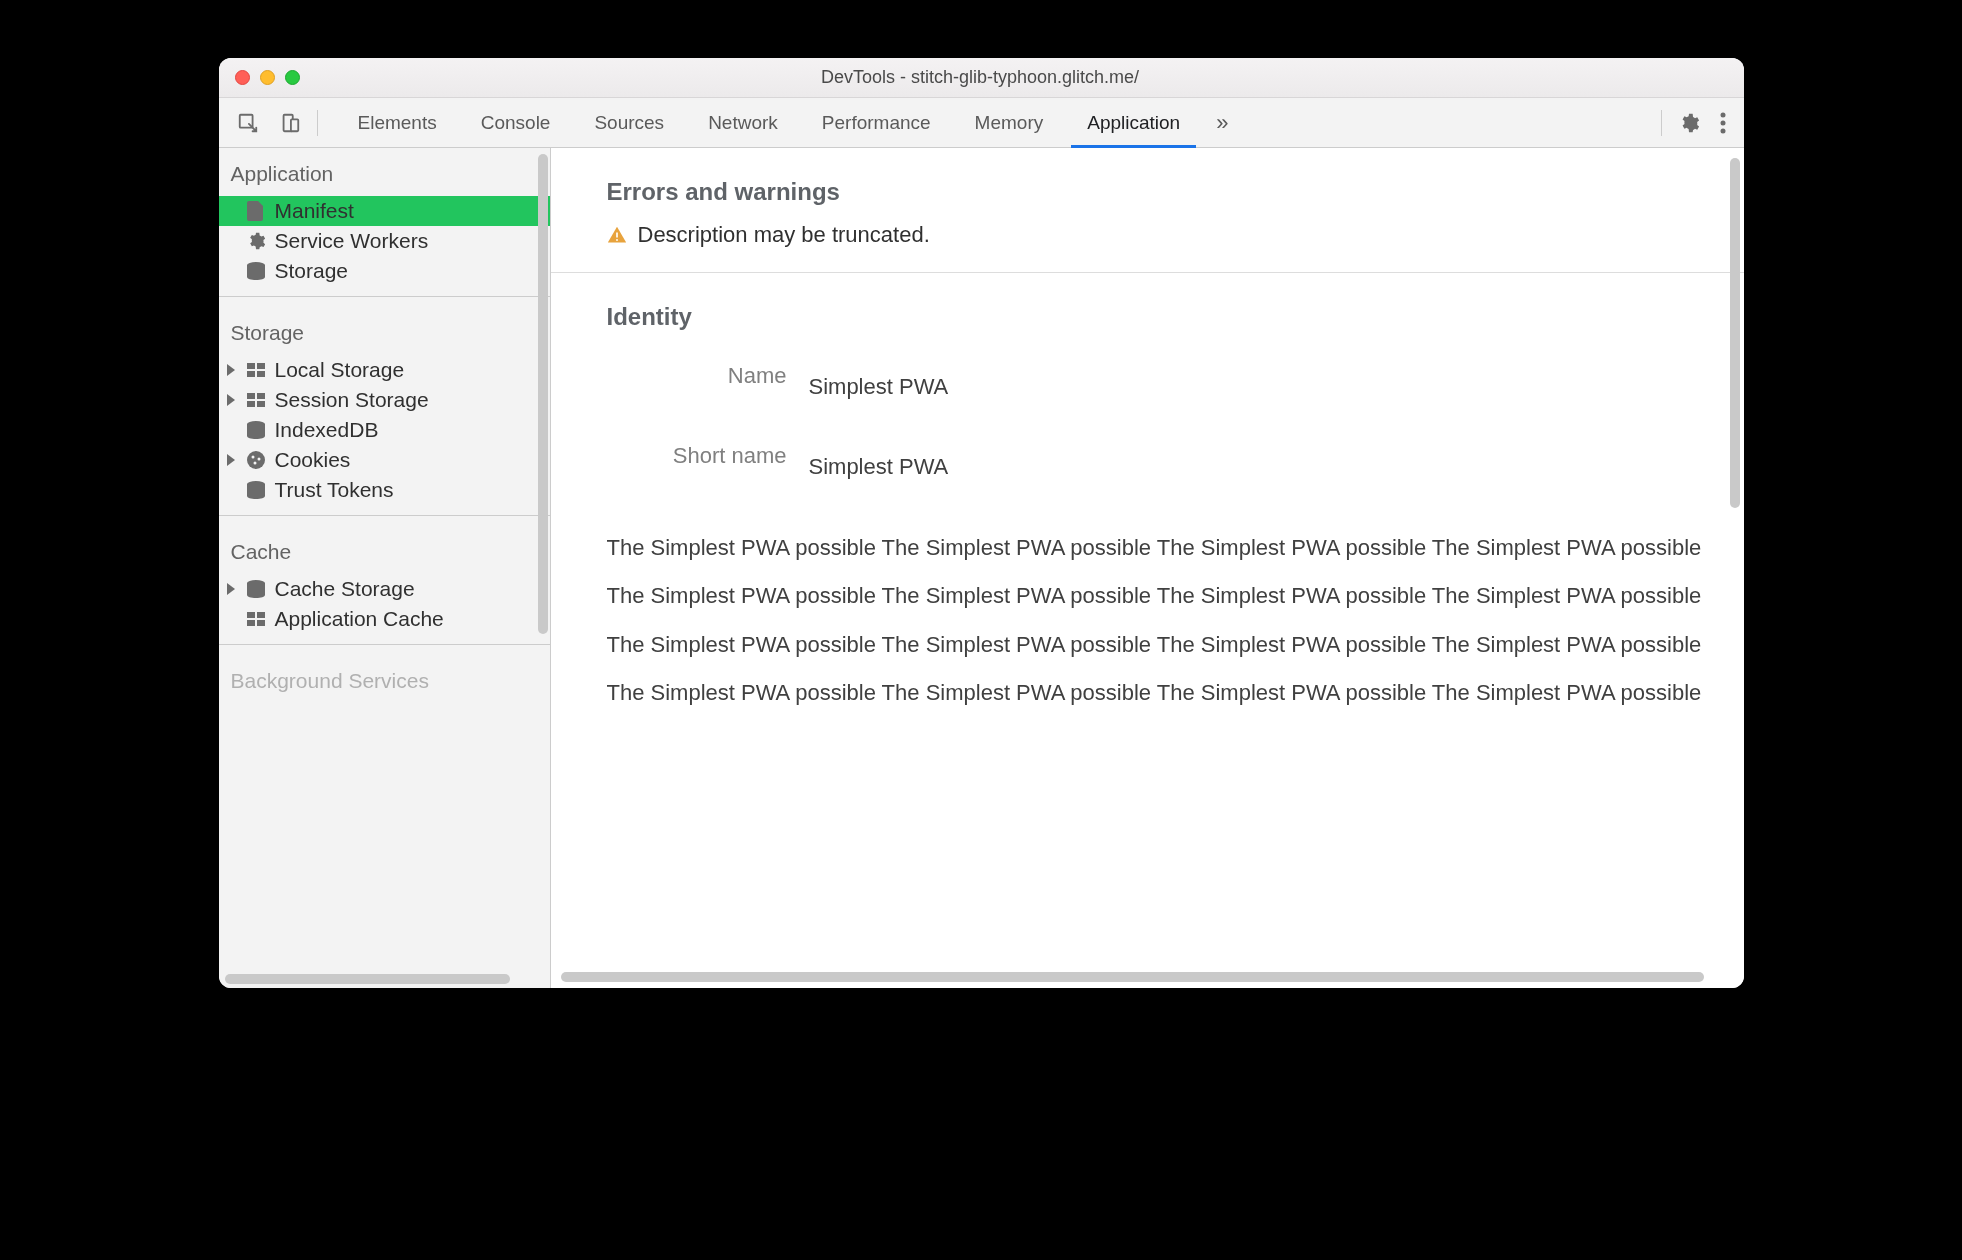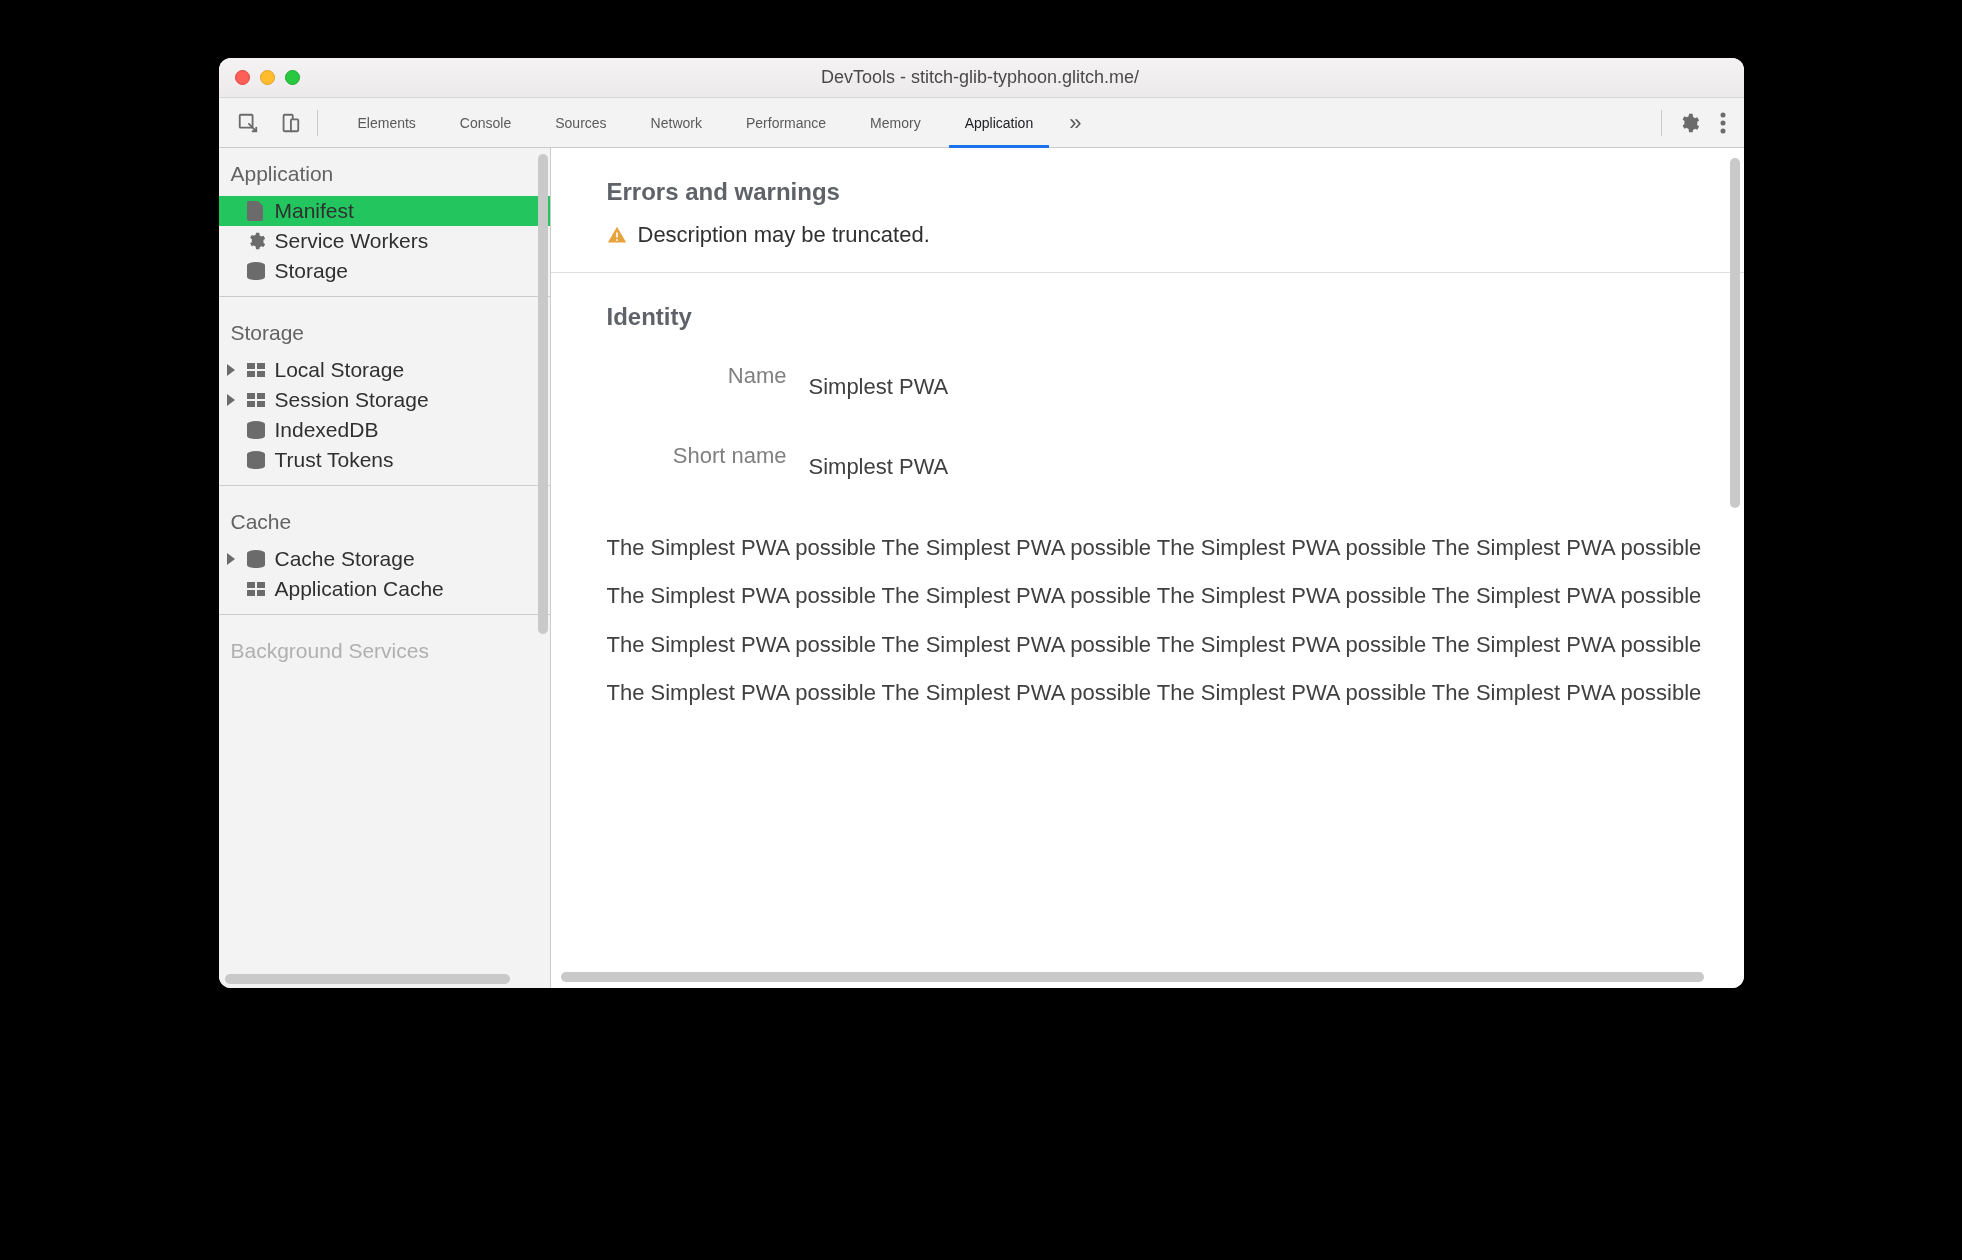--- a/index.html
+++ b/index.html
@@ -78,21 +78,21 @@
     align-items:stretch;
     height:100%;
     gap: 0;
     margin-left: 12px;
   }
   .tab {
     padding: 0 22px;
     display:flex;
     align-items:center;
     color:#5a5a5a;
-    font-size:14px;
+    font-size:19px;
     position:relative;
   }
   .tab.active {
     color:#202124;
     font-weight:500;
   }
   .tab.active::after {
     content:"";
     position:absolute;
     left:6px; right:6px; bottom:-1px;
@@ -336,20 +336,32 @@
       </div>
       <div class="sb-item">
         <span class="tri hidden"></span>
         <span class="sb-icon">
           <svg width="20" height="18" viewBox="0 0 20 18" fill="#6b6b6b">
               <ellipse cx="10" cy="3" rx="9" ry="3"></ellipse>
               <path d="M1 3v4c0 1.7 4 3 9 3s9-1.3 9-3V3M1 7v4c0 1.7 4 3 9 3s9-1.3 9-3V7M1 11v4c0 1.7 4 3 9 3s9-1.3 9-3v-4"></path>
             </svg>
         </span>
         <span>IndexedDB</span>
+      </div>
+      <div class="sb-item">
+        <span class="tri"></span>
+        <span class="sb-icon">
+          <svg width="20" height="20" viewBox="0 0 20 20" fill="#6b6b6b">
+              <circle cx="10" cy="10" r="9"></circle>
+              <circle cx="7" cy="7" r="1.5" fill="#f3f3f3"></circle>
+              <circle cx="13" cy="9" r="1.5" fill="#f3f3f3"></circle>
+              <circle cx="9" cy="13" r="1.5" fill="#f3f3f3"></circle>
+            </svg>
+        </span>
+        <span>Cookies</span>
       </div>
       <div class="sb-item">
         <span class="tri hidden"></span>
         <span class="sb-icon">
           <svg width="20" height="18" viewBox="0 0 20 18" fill="#6b6b6b">
               <ellipse cx="10" cy="3" rx="9" ry="3"></ellipse>
               <path d="M1 3v4c0 1.7 4 3 9 3s9-1.3 9-3V3M1 7v4c0 1.7 4 3 9 3s9-1.3 9-3V7M1 11v4c0 1.7 4 3 9 3s9-1.3 9-3v-4"></path>
             </svg>
         </span>
         <span>Trust Tokens</span>

